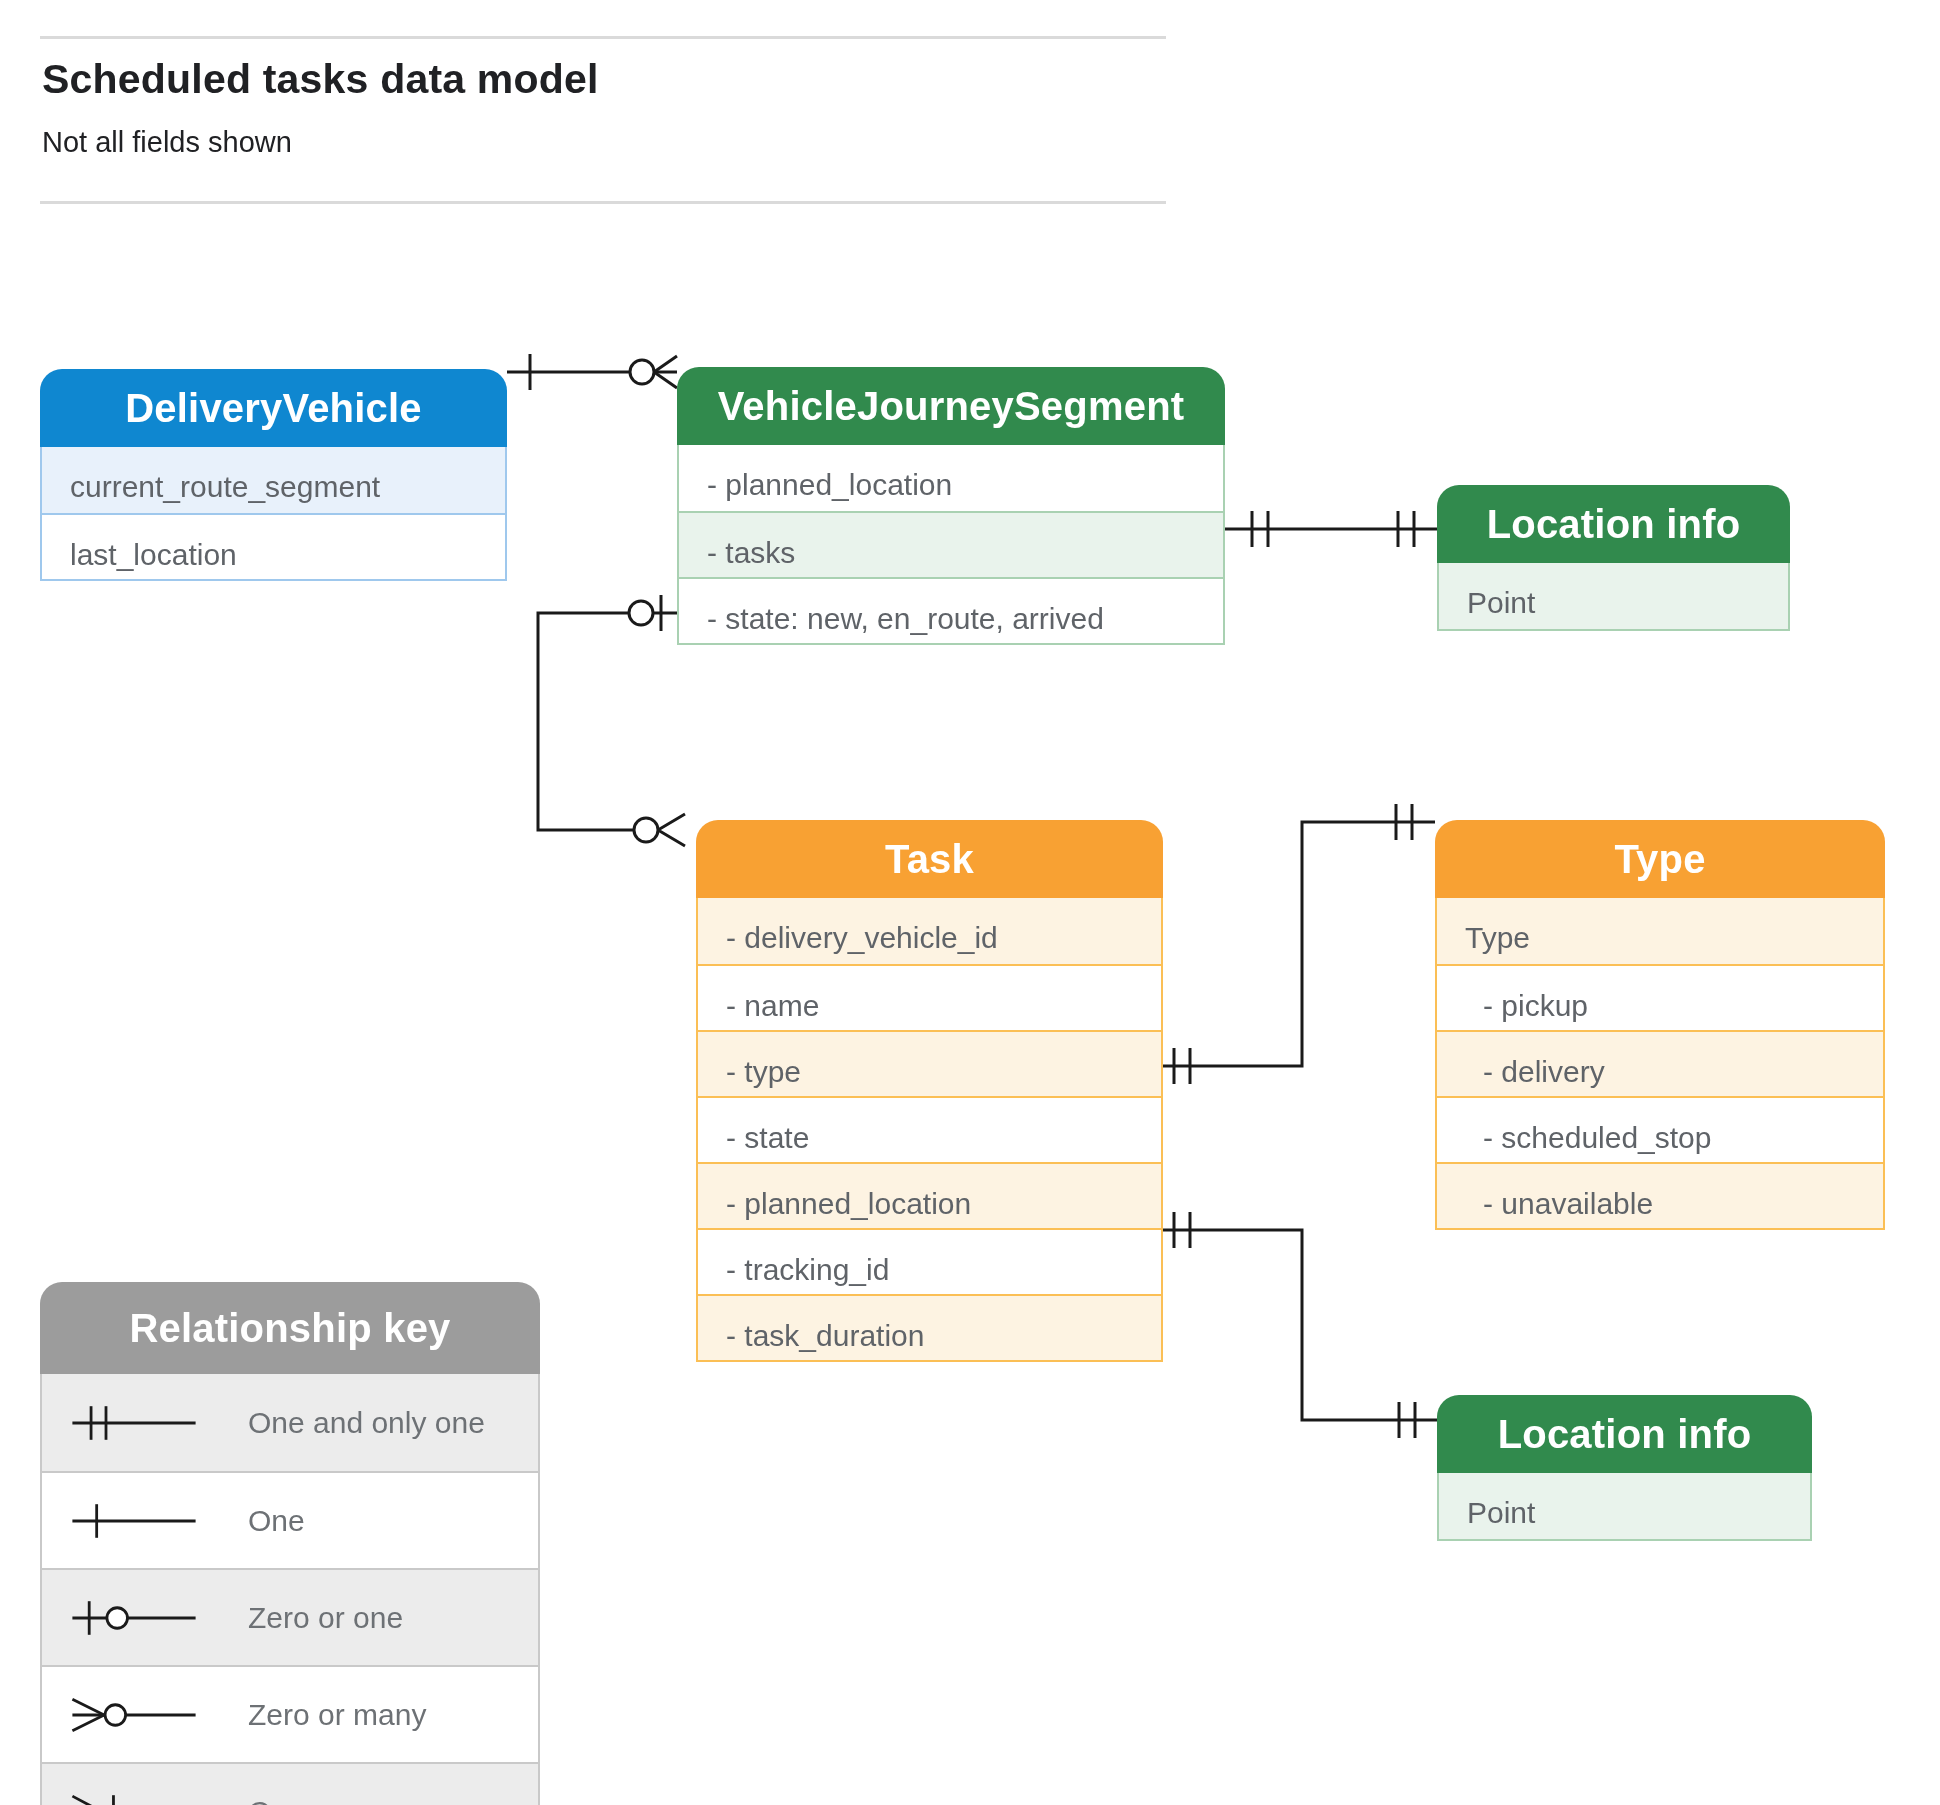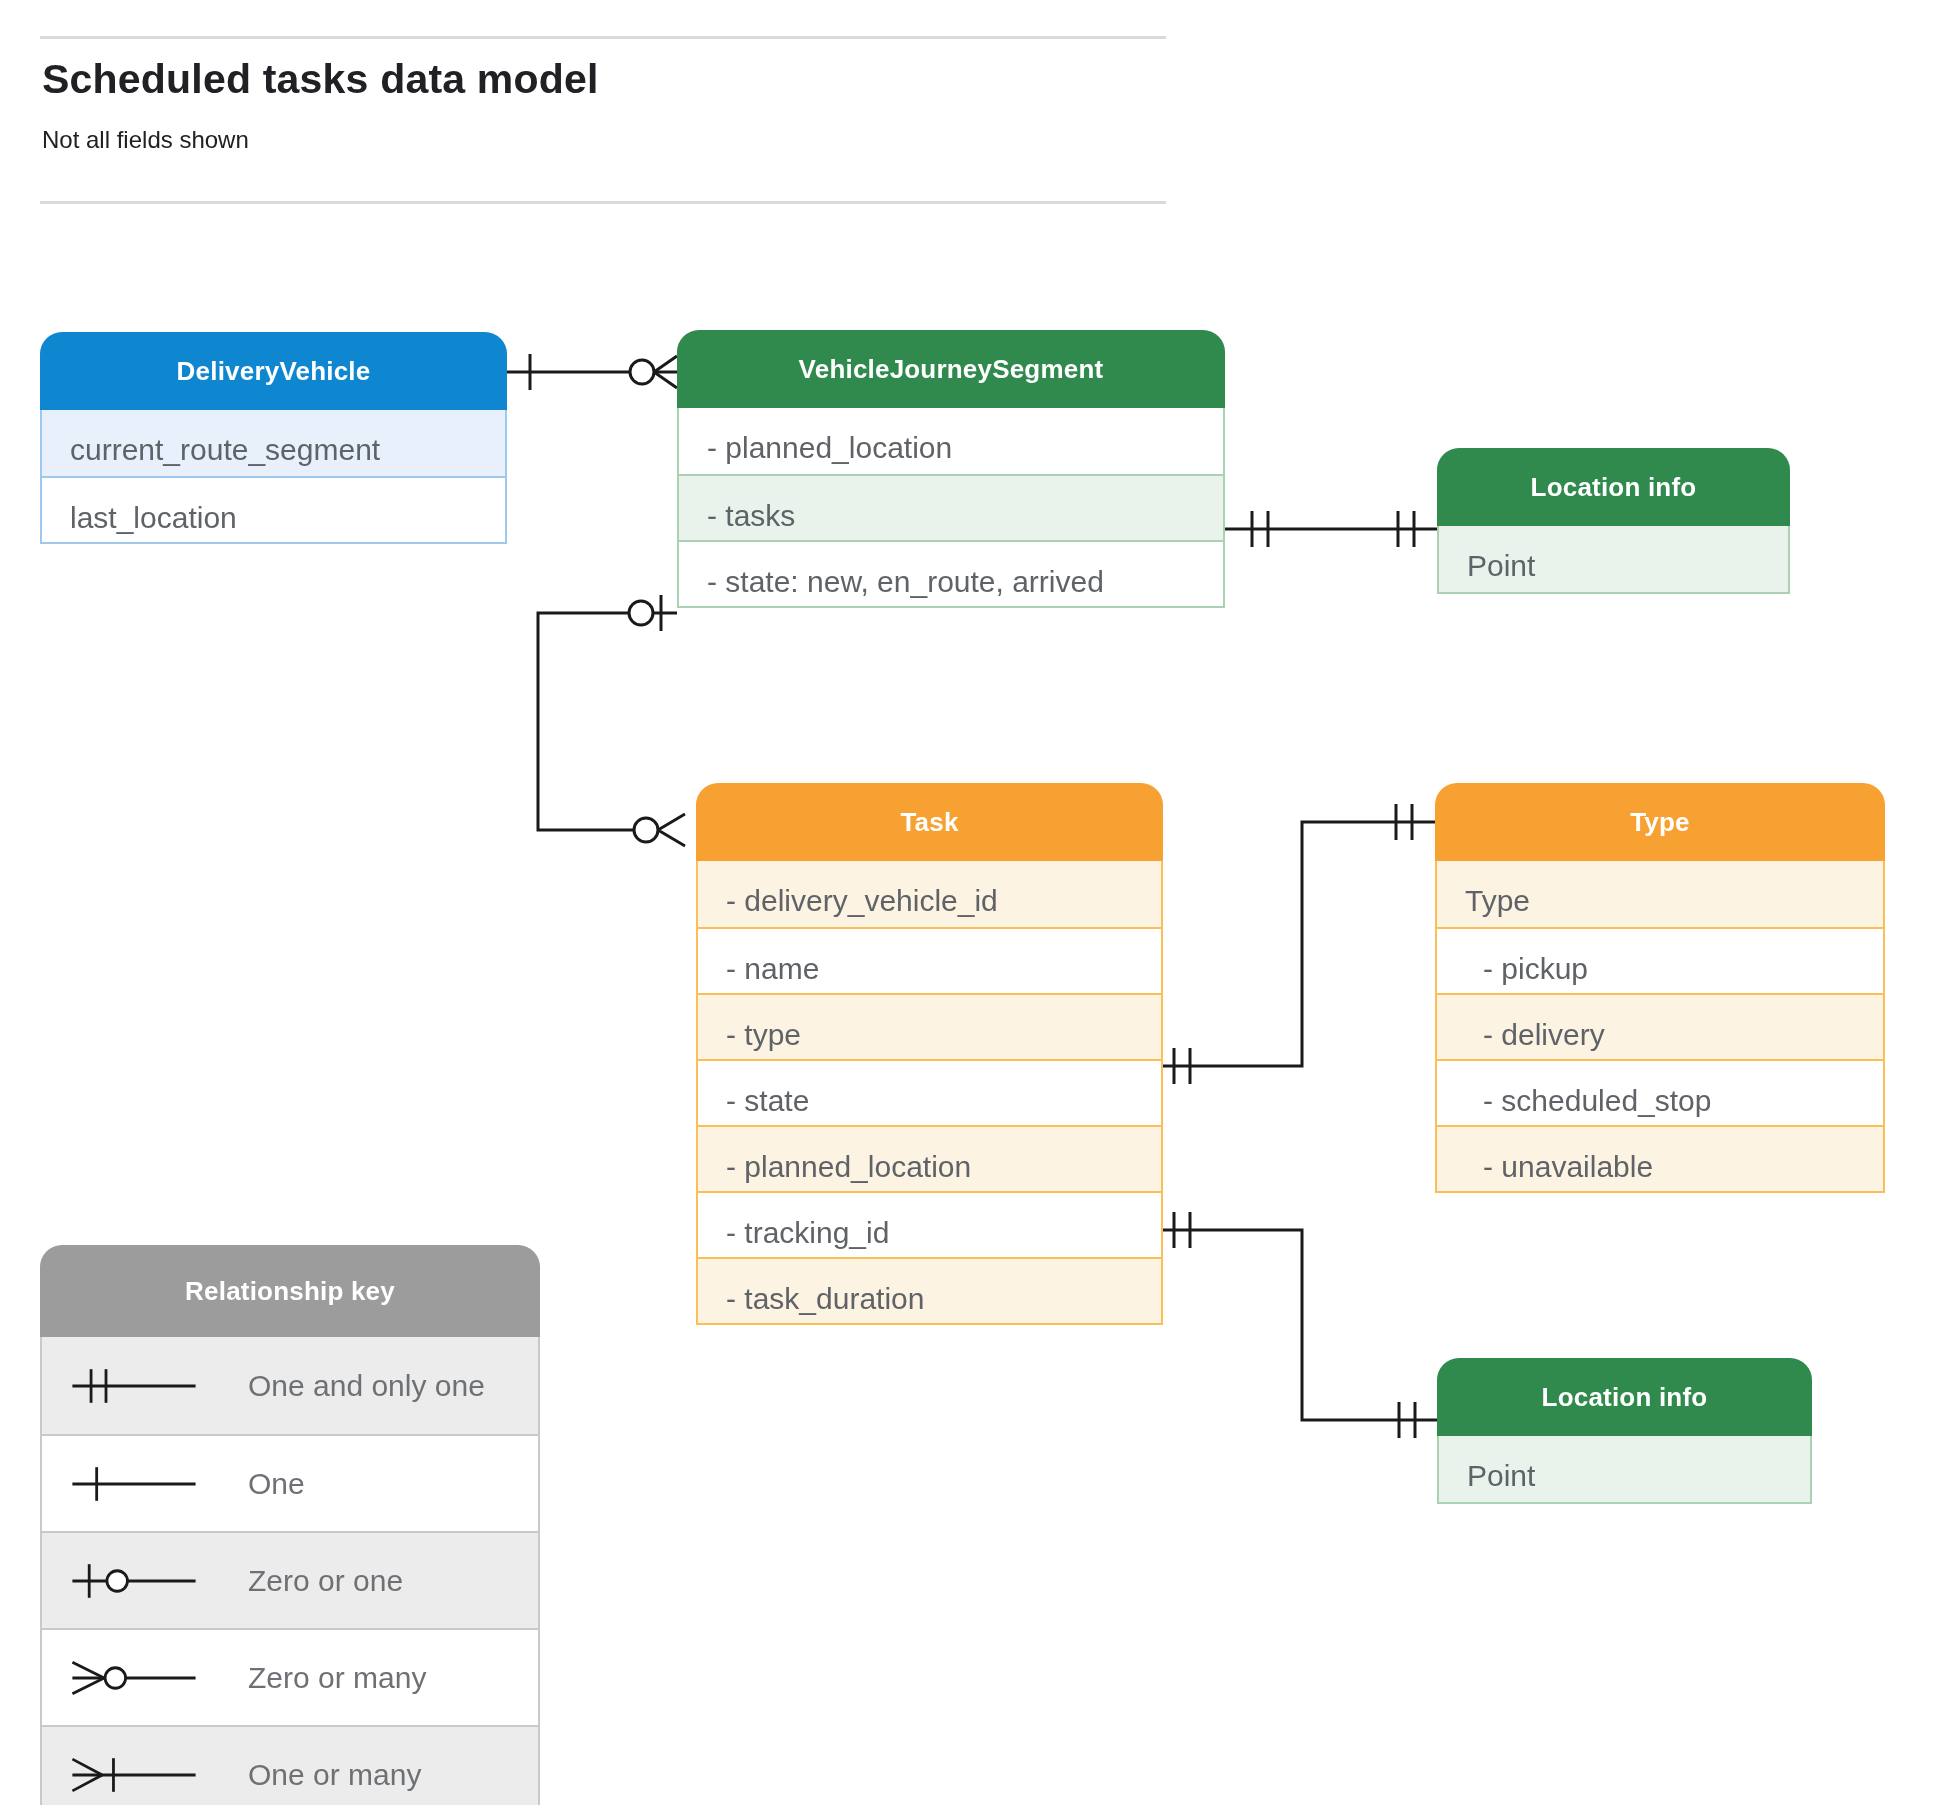--- a/index.html
+++ b/index.html
@@ -4,29 +4,29 @@
 <style>
   html,body{margin:0;padding:0;background:#fff;}
   body{width:1940px;height:1805px;font-family:"Liberation Sans",sans-serif;}
   .canvas{position:relative;width:1940px;height:1805px;background:#fff;overflow:hidden;}
 
   .rule{position:absolute;left:40px;width:1126px;height:3px;background:#dadada;}
   .rule.top{top:36px;}
   .rule.second{top:201px;}
 
   .page-title{position:absolute;left:42px;top:56px;margin:0;font-size:41px;font-weight:700;color:#202124;letter-spacing:.2px;}
-  .page-subtitle{position:absolute;left:42px;top:126px;font-size:24px;color:#202124;}
+  .page-subtitle{position:absolute;left:42px;top:126px;font-size:29px;color:#202124;}
 
   .wires{position:absolute;left:0;top:0;pointer-events:none;}
   .wires path,.wires line{stroke:var(--line,#1a1a1a);stroke-width:3;fill:none;}
   .wires circle{stroke:var(--line,#1a1a1a);stroke-width:3;fill:#fff;}
 
   .entity{position:absolute;box-sizing:border-box;}
-  .entity .hd{height:78px;border-radius:22px 22px 0 0;color:#fff;font-weight:700;font-size:26px;
-    display:flex;align-items:center;justify-content:center;letter-spacing:.2px;}
+  .entity .hd{height:78px;border-radius:22px 22px 0 0;color:#fff;font-weight:700;font-size:40px;
+    display:flex;align-items:center;justify-content:center;letter-spacing:.2px;margin-top:37px;}
   .entity .rows{border:2px solid;border-top:none;background:#fff;}
   .entity .row{box-sizing:border-box;height:66px;line-height:80px;padding-left:28px;font-size:30px;color:var(--field-text,#5f6368);white-space:nowrap;}
   .entity .row + .row{border-top:2px solid;}
   .entity .row.indent{padding-left:46px;}
 
   .entity.blue .hd{background:var(--blue,#0f87d0);}
   .entity.blue .rows{border-color:var(--blue-border,#9fc8ed);}
   .entity.blue .row + .row{border-top-color:var(--blue-border,#9fc8ed);}
   .entity.blue .row.alt{background:var(--blue-light,#e8f1fb);}
 

